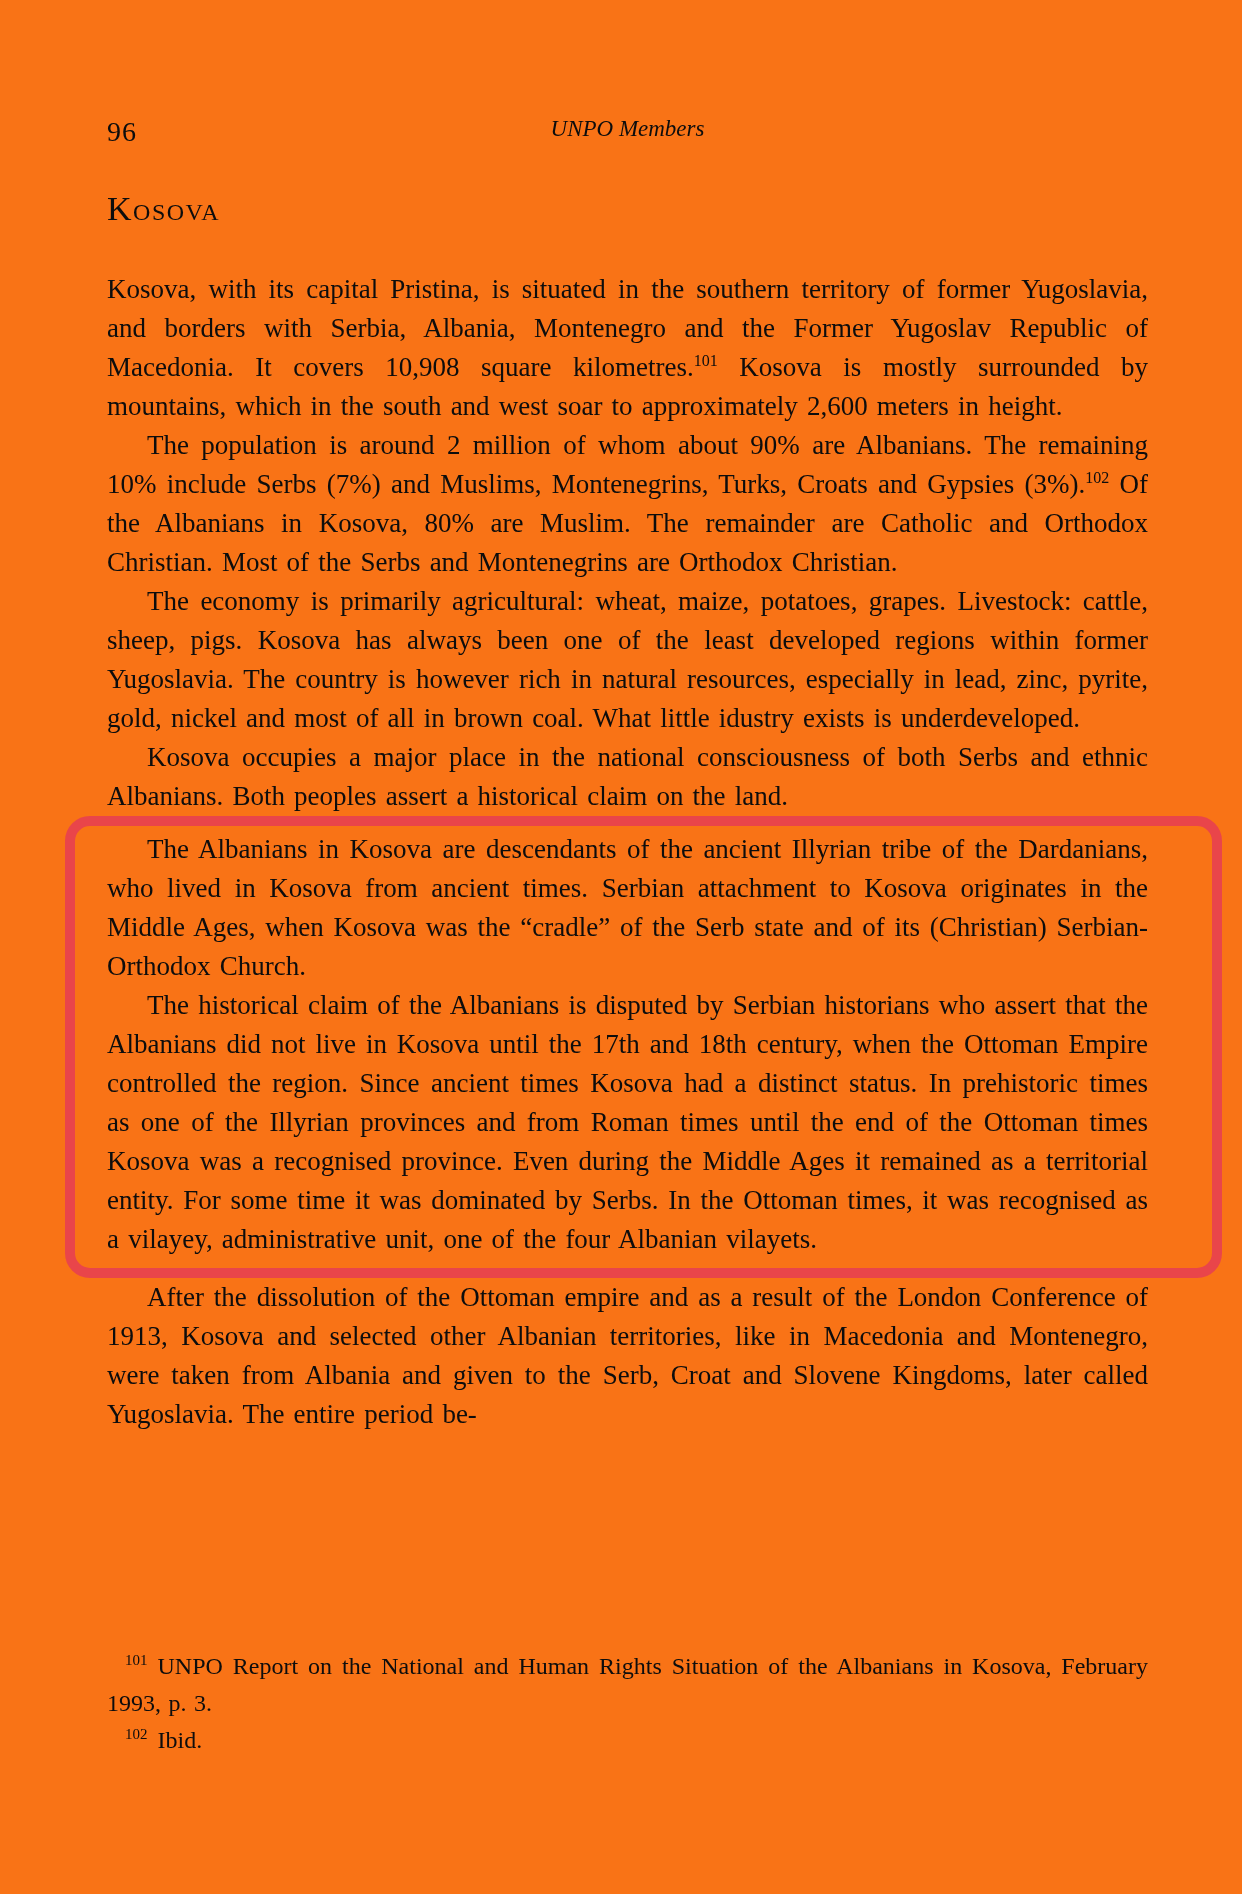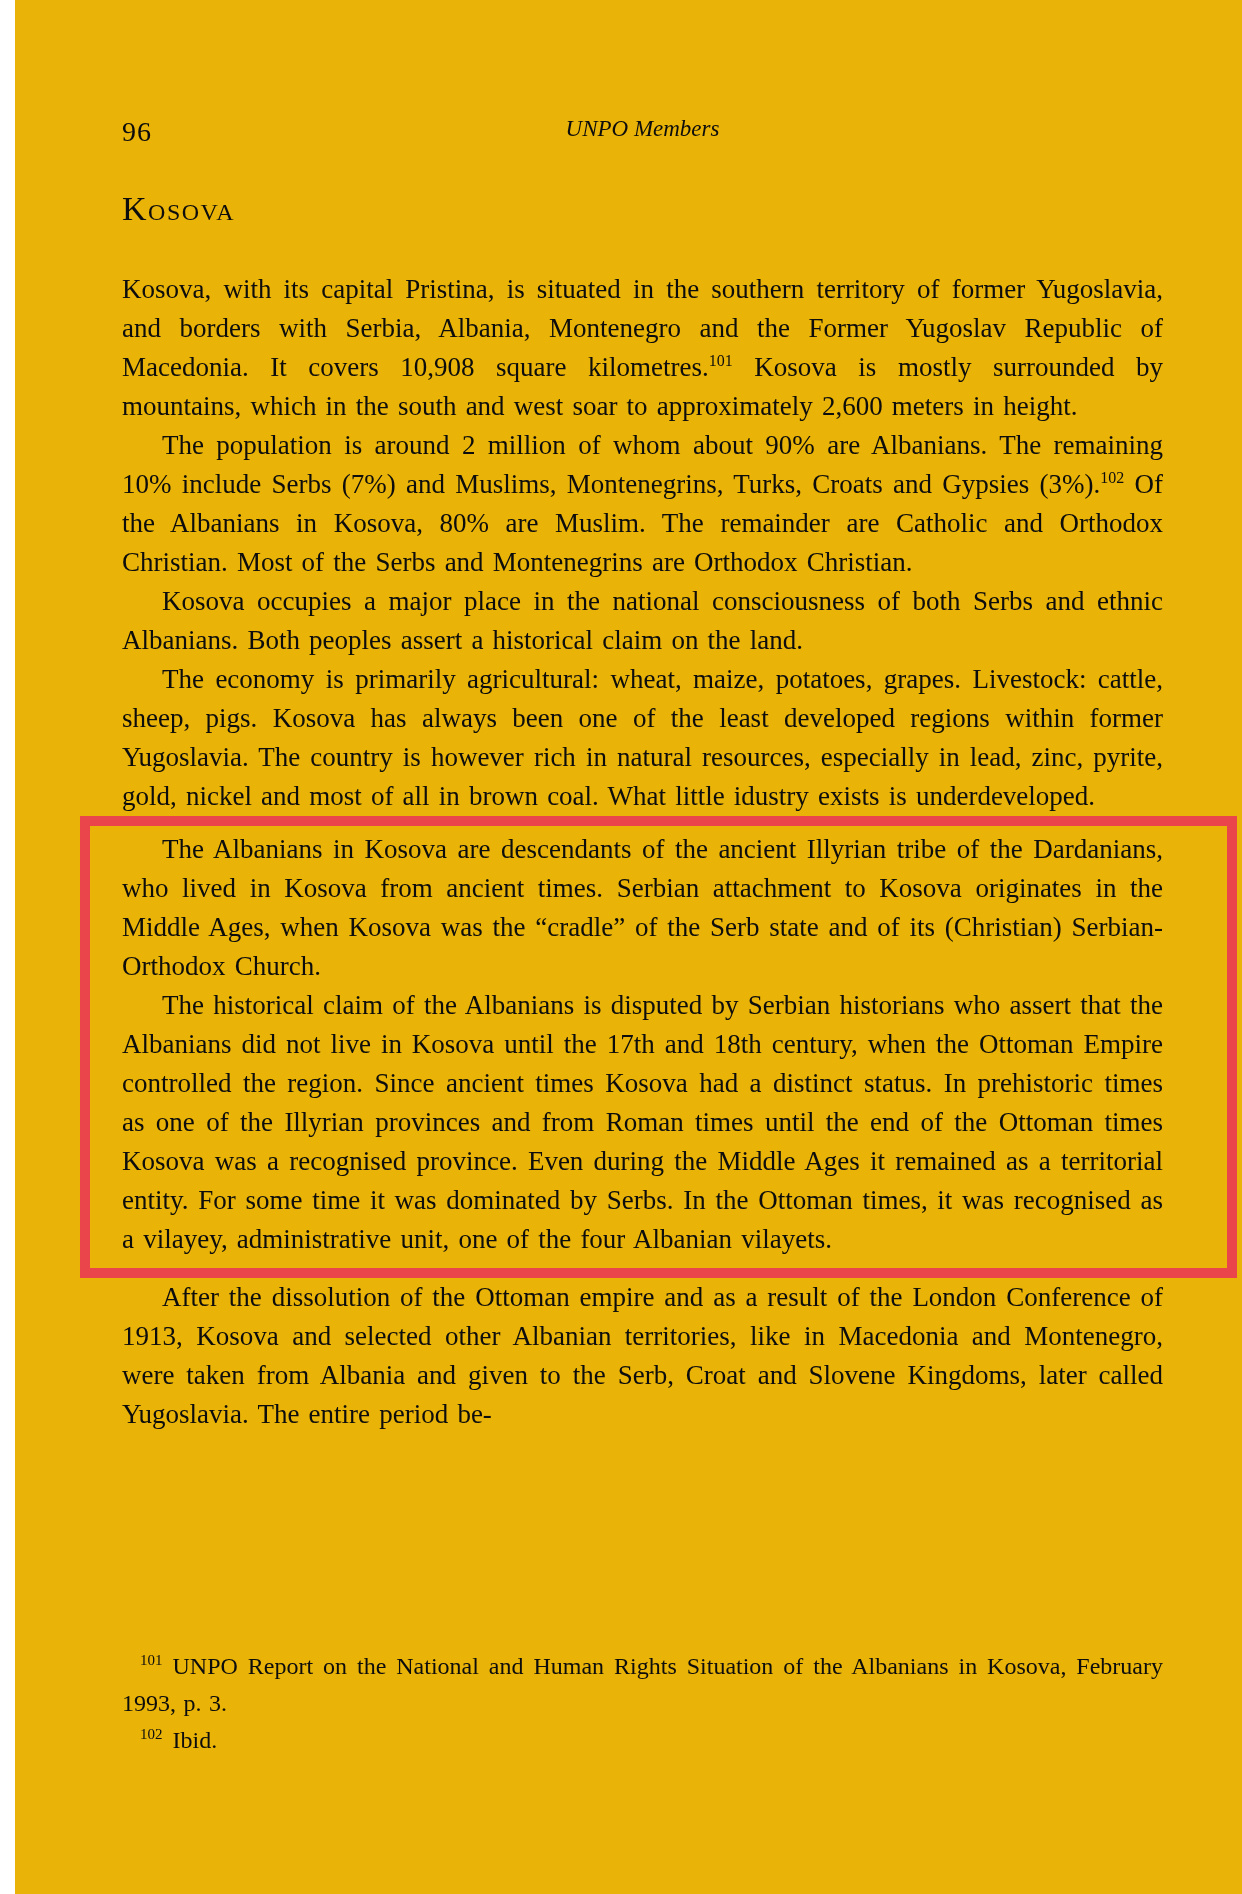--- a/index.html
+++ b/index.html
@@ -11,22 +11,21 @@
     width: 1242px;
     height: 1894px;
     position: relative;
     overflow: hidden;
     font-family: "Liberation Serif", serif;
     color: #0d0d0d;
   }
   .page {
     position: absolute;
     inset: 0;
-    background: #eab308;
-    margin-left: 15px;
+    background: #f97316;
   }
   .page-number {
     position: absolute;
     left: 107px;
     top: 116px;
     font-size: 28px;
     letter-spacing: 1px;
   }
   .running-title {
     position: absolute;
@@ -105,24 +104,24 @@
   <div class="page-number">96</div>
 
   <div class="running-title">UNPO Members</div>
 
   <div class="section-heading">Kosova</div>
 
   <div class="content">
     <div id="before-box">
         <p class="no-indent">Kosova, with its capital Pristina, is situated in the southern territory of former Yugoslavia, and borders with Serbia, Albania, Montenegro and the Former Yugoslav Republic of Macedonia. It covers 10,908 square kilometres.<sup>101</sup> Kosova is mostly surrounded by mountains, which in the south and west soar to approximately 2,600 meters in height.</p>
         <p>The population is around 2 million of whom about 90% are Albanians. The remaining 10% include Serbs (7%) and Muslims, Montenegrins, Turks, Croats and Gypsies (3%).<sup>102</sup> Of the Albanians in Kosova, 80% are Muslim. The remainder are Catholic and Orthodox Christian. Most of the Serbs and Montenegrins are Orthodox Christian.</p>
+        <p>The economy is primarily agricultural: wheat, maize, potatoes, grapes. Livestock: cattle, sheep, pigs. Kosova has always been one of the least developed regions within former Yugoslavia. The country is however rich in natural resources, especially in lead, zinc, pyrite, gold, nickel and most of all in brown coal. What little idustry exists is underdeveloped.</p>
         <p>Kosova occupies a major place in the national consciousness of both Serbs and ethnic Albanians. Both peoples assert a historical claim on the land.</p>
-        <p>The economy is primarily agricultural: wheat, maize, potatoes, grapes. Livestock: cattle, sheep, pigs. Kosova has always been one of the least developed regions within former Yugoslavia. The country is however rich in natural resources, especially in lead, zinc, pyrite, gold, nickel and most of all in brown coal. What little idustry exists is underdeveloped.</p>
       </div>
-    <div id="highlight-box" class="highlight-box" style="border-color: rgb(233, 69, 74);">
+    <div id="highlight-box" class="highlight-box" style="border-color: rgb(233, 69, 74); border-radius: 25px;">
         <p>The Albanians in Kosova are descendants of the ancient Illyrian tribe of the Dardanians, who lived in Kosova from ancient times. Serbian attachment to Kosova originates in the Middle Ages, when Kosova was the “cradle” of the Serb state and of its (Christian) Serbian-Orthodox Church.</p>
         <p>The historical claim of the Albanians is disputed by Serbian historians who assert that the Albanians did not live in Kosova until the 17th and 18th century, when the Ottoman Empire controlled the region. Since ancient times Kosova had a distinct status. In prehistoric times as one of the Illyrian provinces and from Roman times until the end of the Ottoman times Kosova was a recognised province. Even during the Middle Ages it remained as a territorial entity. For some time it was dominated by Serbs. In the Ottoman times, it was recognised as a vilayey, administrative unit, one of the four Albanian vilayets.</p>
       </div>
     <div id="after-box">
         <p>After the dissolution of the Ottoman empire and as a result of the London Conference of 1913, Kosova and selected other Albanian territories, like in Macedonia and Montenegro, were taken from Albania and given to the Serb, Croat and Slovene Kingdoms, later called Yugoslavia. The entire period be-</p>
       </div>
   </div>
 
   <div class="footnotes" id="footnotes">
       <p class="footnote"><sup>101</sup><span class="italic">UNPO Report on the National and Human Rights Situation of the Albanians in Kosova,</span><span> February 1993, p. 3.</span></p>

